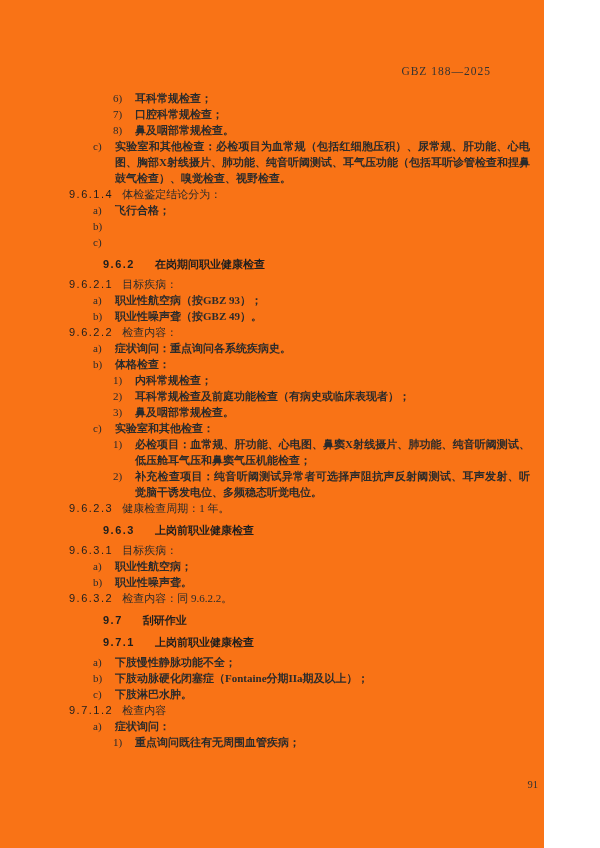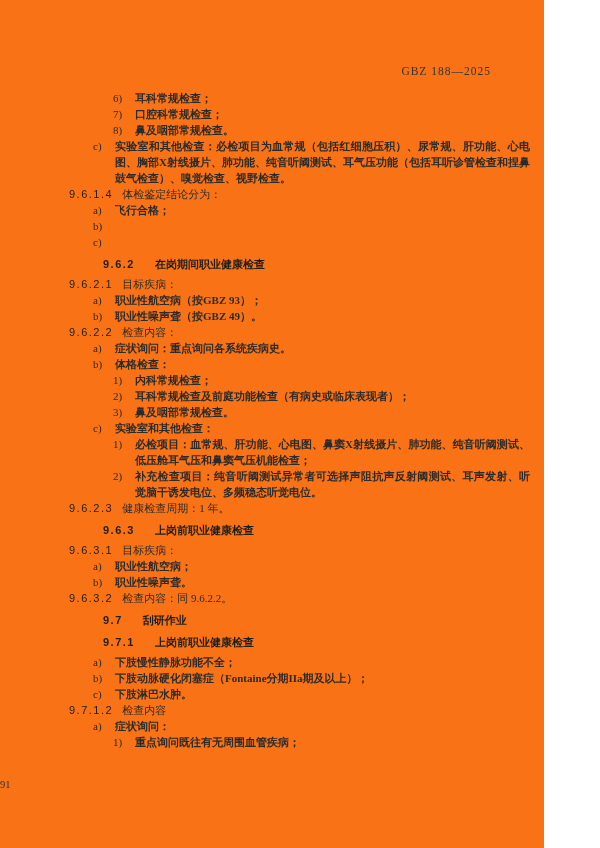--- a/index.html
+++ b/index.html
@@ -47,21 +47,21 @@
   
   .item { display:flex; }
   .item .marker { flex:0 0 22px; white-space:nowrap; }
   .item .text  { flex:1; text-align:justify;font-weight:bold; }
   .level-a { padding-left:30px; }
   .level-n { padding-left:50px; }
   .page-num {
     position:absolute;
     left:0; right:6px;
     top:779px;
-    text-align:left;
+    text-align:right;
     font-size:10.5px;
     color:#333;
   }
 </style>
 </head>
 <body>
 
 <div class="page">
   <div class="doc-header">GBZ 188—2025</div>
 

